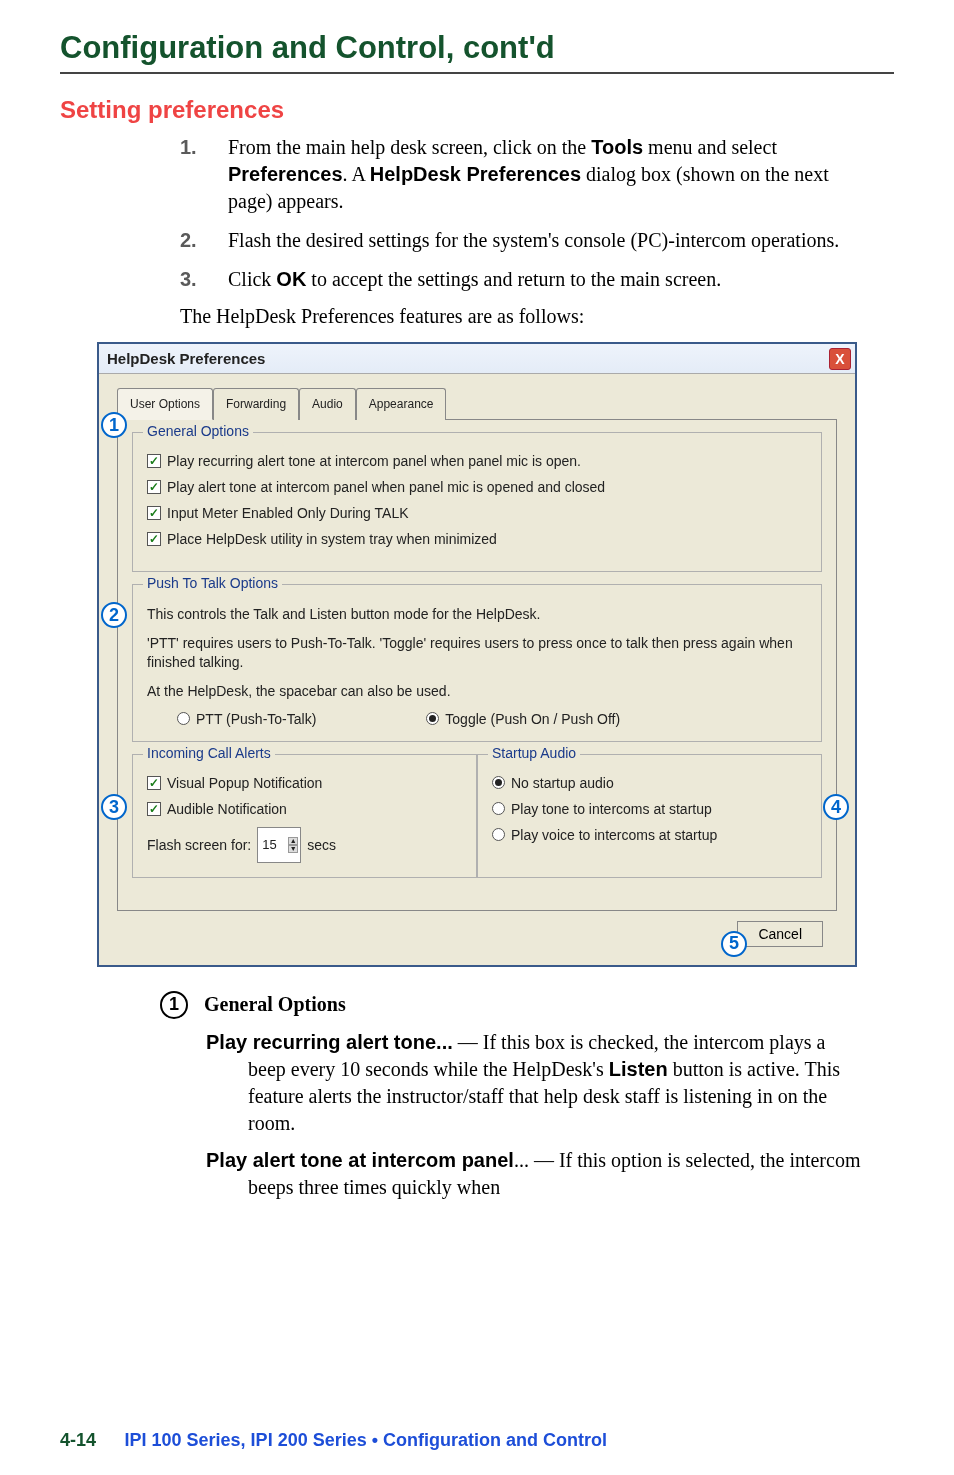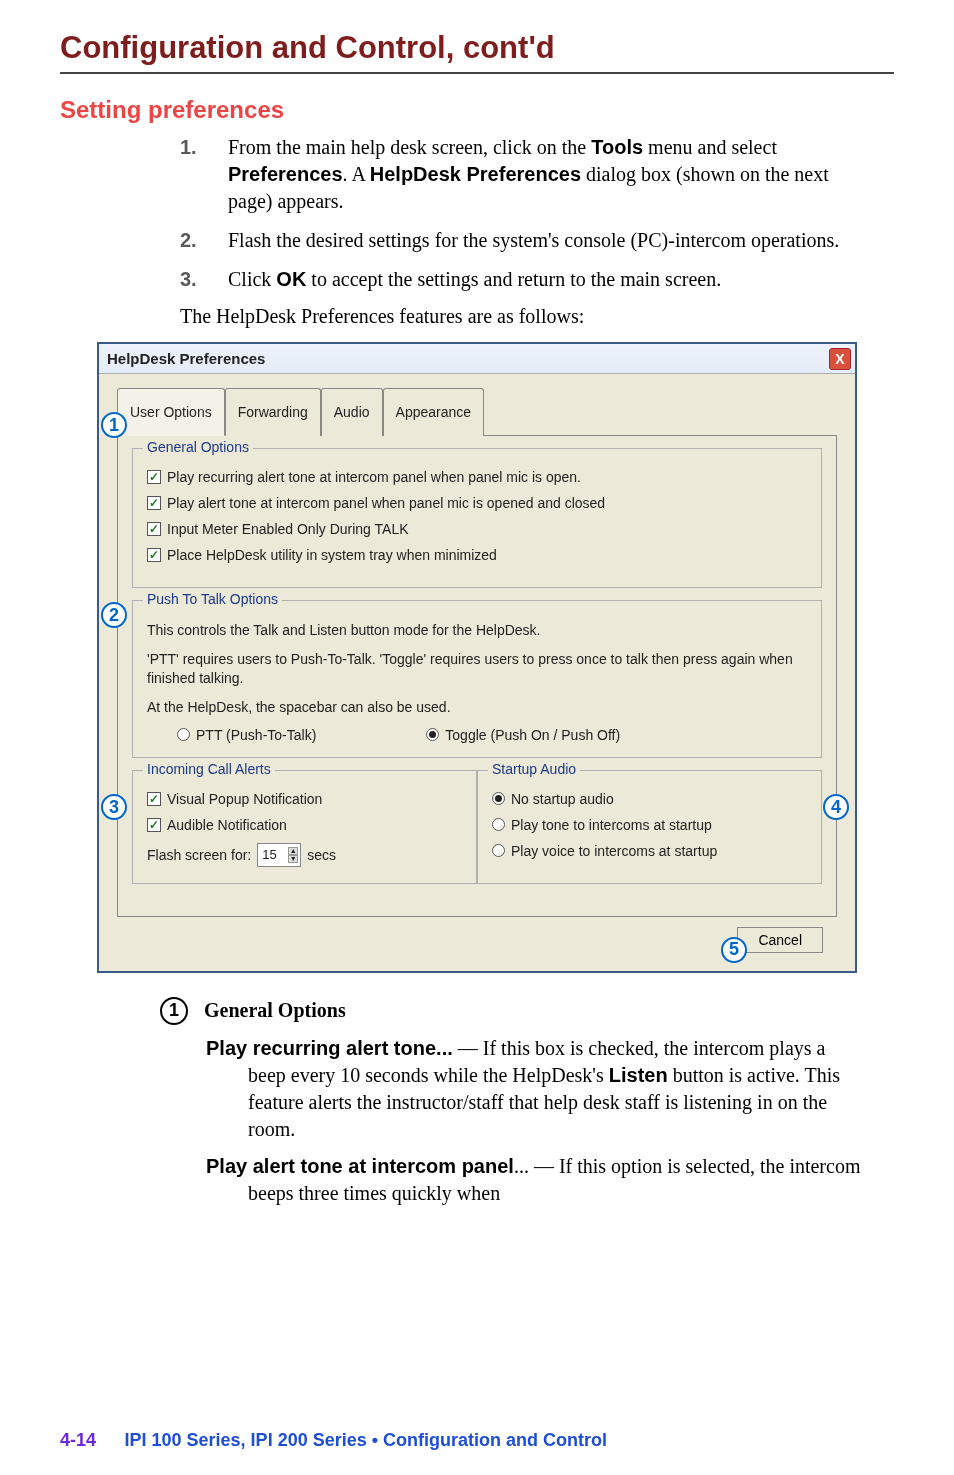--- a/index.html
+++ b/index.html
@@ -9,21 +9,21 @@
     color: #000;
     width: 954px;
     height: 1475px;
     position: relative;
     padding: 30px 60px 40px 60px;
   }
   .main-heading {
     font-family: Arial, Helvetica, sans-serif;
     font-weight: 800;
     font-size: 31px;
-    color: #7f1d1d;
+    color: #14532d;
     margin-bottom: 6px;
   }
   hr.rule {
     border: none;
     border-top: 2px solid #444;
     margin-bottom: 22px;
   }
   .sub-heading {
     font-family: Arial, Helvetica, sans-serif;
     font-weight: 800;
@@ -103,22 +103,22 @@
   }
   .tabs {
     display: flex;
     gap: 0;
     margin-bottom: -1px;
   }
   .tab {
     background: #ece9d8;
     border: 1px solid #888;
     border-bottom: none;
-    padding: 15px 12px;
-    font-size: 14px;
+    padding: 8px 12px;
+    font-size: 12px;
     border-top-left-radius: 3px;
     border-top-right-radius: 3px;
   }
   .tab.active {
     background: #f4f2e8;
     border-bottom: 1px solid #f4f2e8;
     position: relative;
     z-index: 2;
   }
   .tab-panel {
@@ -178,21 +178,21 @@
   .radio-item { display:flex; align-items:center; gap:6px; }
 
   .two-col {
     display: flex;
     gap: 0;
   }
   .two-col .groupbox { flex: 1; }
 
   .flash-row { display:flex; align-items:center; gap:6px; margin-top:6px; }
   .spinner {
-    width: 44px; height: 24px;
+    width: 44px; height: 36px;
     border: 1px solid #888;
     background: #fff;
     display: inline-flex;
     align-items: center;
     justify-content: space-between;
     padding: 0 2px 0 4px;
     font-size: 13px;
   }
   .spinner-btns { display:flex; flex-direction:column; gap:0; }
   .spin { width:10px; height:8px; background:#ddd; border:1px solid #999; font-size:7px; line-height:6px; text-align:center; }
@@ -257,21 +257,21 @@
 
   .footer {
     position: absolute;
     bottom: 24px;
     left: 60px;
     font-size: 18px;
   }
   .footer .pg {
     font-family: Arial, Helvetica, sans-serif;
     font-weight: 800;
-    color: #6d28d9;
+    color: #14532d;
     margin-right: 24px;
   }
   .footer .rest {
     font-family: Arial, Helvetica, sans-serif;
     font-weight: 700;
     color: #1d4ed8;
   }
 </style>
 </head>
 <body>

